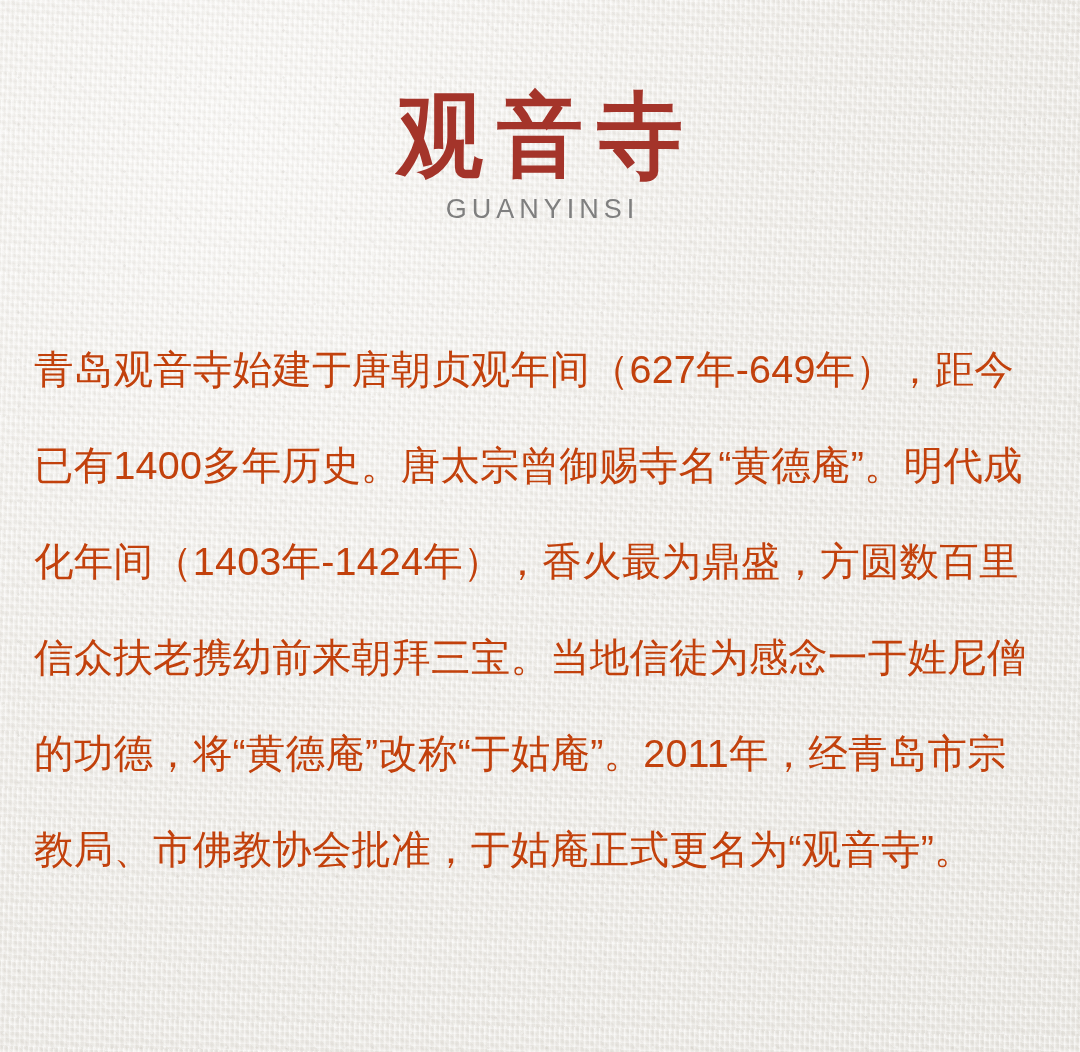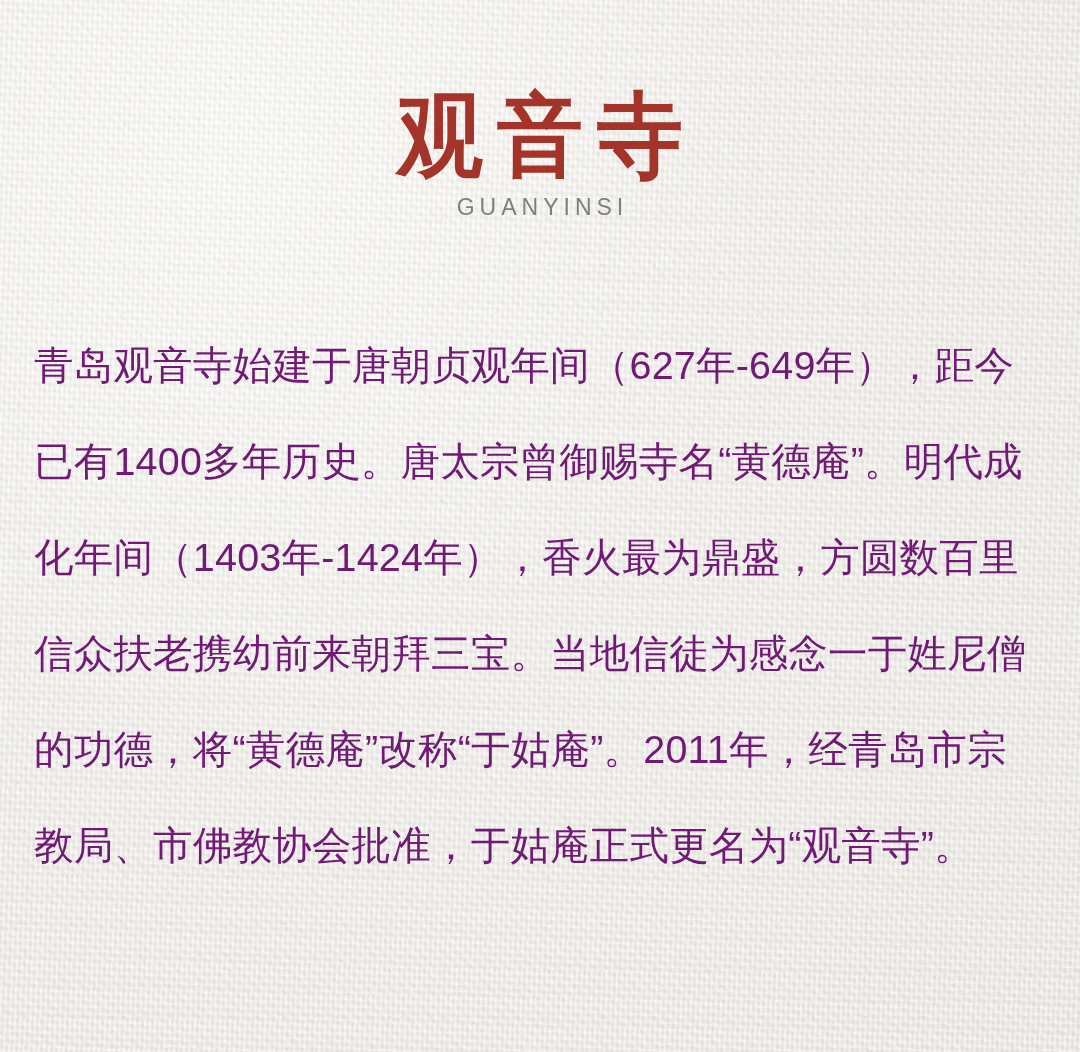--- a/index.html
+++ b/index.html
@@ -60,39 +60,39 @@
     line-height: 1.05;
     letter-spacing: 14px;
     color: #a4342a;
     text-indent: 14px;
     margin: 0;
     transform: scaleY(1.06);
   }
   .title-sub {
     margin: 14px 0 0 0;
     font-family: "Liberation Sans", sans-serif;
-    font-size: 23px;
+    font-size: 27px;
     letter-spacing: 5px;
     color: #7f7f7f;
     text-indent: 5px;
     font-weight: 400;
   }
 
   
   .body-copy {
     margin: 0;
     padding: 96px 34px 0 34px;
     box-sizing: border-box;
   }
   .para {
     margin: 0;
     font-family: "Liberation Sans", sans-serif;
     font-size: 39.5px;
     line-height: 96px;
-    color: #701a75;
+    color: #c2410c;
     letter-spacing: 0.2px;
     text-align: left;
     word-break: break-all;
   }
 </style>
 </head>
 <body>
 
 <div class="page">
   <div class="grain"></div>

